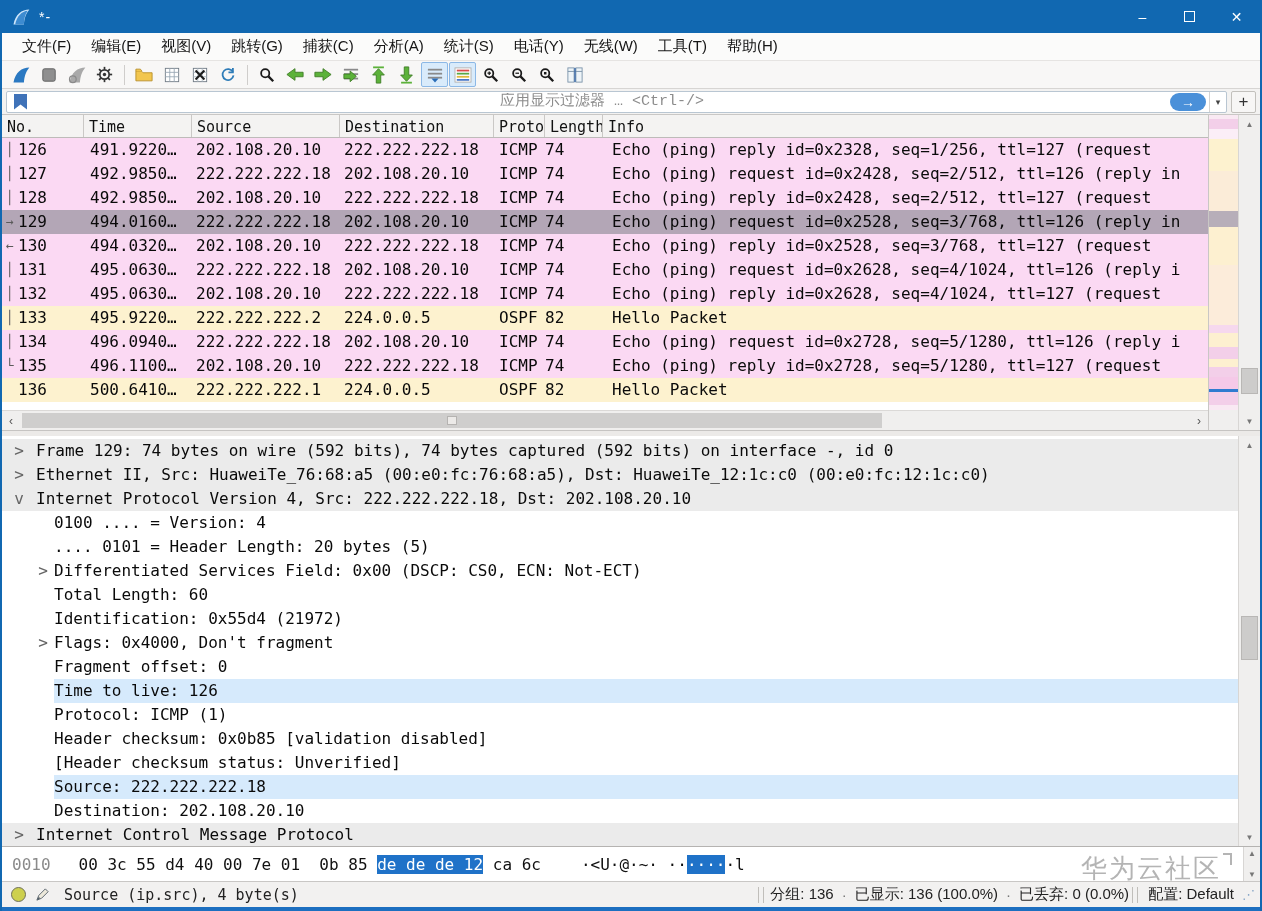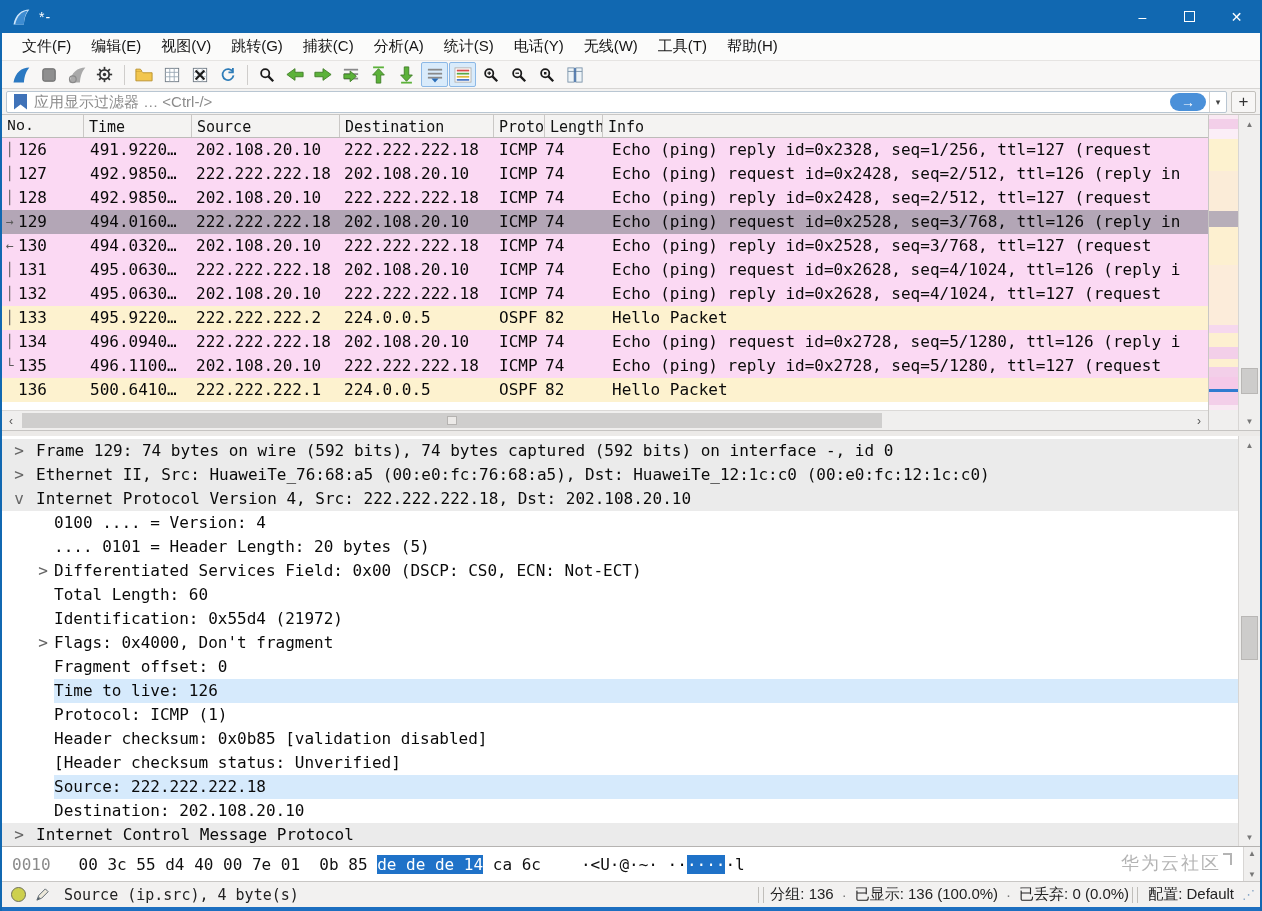--- a/index.html
+++ b/index.html
@@ -33,38 +33,38 @@
   .tsep { width:1px; height:20px; background:#cfcdcb; margin:0 5px; flex:none; }
 
   
   .filterbar { height:26px; background:#f3f2f1; border-bottom:1px solid #c9c7c5;
     display:flex; align-items:center; padding:0 4px; flex:none; }
   .filter-input-wrap { flex:1; height:22px; background:#fff; border:1px solid #b9c6d2;
     border-radius:2px; display:flex; align-items:center; }
   .bookmark { width:13px; height:16px; margin:0 7px; background:#3f72b8;
     clip-path:polygon(0 0,100% 0,100% 100%,50% 68%,0 100%); flex:none; }
   input.filter { flex:1; border:none; outline:none; background:transparent;
-    font-family:Liberation Sans, sans-serif; font-size:15px; color:#737373; }
+    font-family:Liberation Mono, monospace; font-size:15px; color:#737373;text-align:center; }
   input.filter::placeholder { color:#8c8c8c; }
   .apply-btn { width:36px; height:18px; background:#4a90d9; border-radius:9px; color:#fff;
     display:flex; align-items:center; justify-content:center; font-size:14px; font-weight:bold;
     margin-right:3px; flex:none; }
   .caret-btn { width:17px; height:20px; display:flex; align-items:center; justify-content:center;
     font-size:9px; color:#444; border-left:1px solid #d5d3d1; flex:none; }
   .plus-btn { width:25px; height:22px; margin-left:4px; border:1px solid #c2c0bc; background:#f7f6f5;
     border-radius:2px; display:flex; align-items:center; justify-content:center;
     font-size:17px; color:#333; flex:none; }
 
   
   .packet-section { height:315px; display:flex; flex:none; background:#fff; }
   .plist-main { flex:1; display:flex; flex-direction:column; min-width:0; }
   .plist-header { height:23px; display:flex; background:#f4f3f2; border-bottom:1px solid #bdbbb9;
     font-size:15px; color:#111; flex:none; }
   .ph-cell { border-right:1px solid #cac8c6; padding:3px 0 0 5px; white-space:nowrap; overflow:hidden; }
-  .w-no{width:82px;font-family:Liberation Mono, monospace;} .w-time{width:108px;} .w-src{width:148px;} .w-dst{width:154px;}
+  .w-no{width:82px;} .w-time{width:108px;} .w-src{width:148px;} .w-dst{width:154px;}
   .w-proto{width:51px;} .w-len{width:58px;} .w-info{flex:1; border-right:none;}
   .plist-rows { flex:1; overflow:hidden; background:#fff; }
   .prow { height:24px; display:flex; font-size:16px; line-height:24px; color:#0a0a0a;
     white-space:nowrap; font-family:"DejaVu Sans Mono","Liberation Mono",monospace; }
   .bg-icmp { background:#fbd9f3; }
   .bg-ospf { background:#fdf2cf; }
   .bg-sel  { background:#b3a6b6; }
   .gut { width:16px; text-align:center; font-size:13px; line-height:24px; color:#5a5a5a; flex:none; }
   .c-no  { width:66px; text-align:left; padding-right:7px; flex:none; }
   .c-time{ width:108px; padding-left:6px; flex:none; overflow:hidden; }
@@ -114,21 +114,21 @@
   .dline.hl .dtext { background:#d6eafc; }
 
   
   .hex-section { height:35px; border-top:1px solid #b5b3b1; background:#fff; position:relative;
     display:flex; align-items:center; font-family:"DejaVu Sans Mono","Liberation Mono",monospace;
     font-size:16px; color:#111; flex:none; }
   .hex-offset { color:#8a8a8a; padding-left:10px; }
   .hex-bytes { margin-left:28px; white-space:pre; }
   .hex-ascii { margin-left:40px; white-space:pre; }
   .hex-sel { background:#1f72c8; color:#fff; }
-  .watermark { position:absolute; right:28px; top:4px; color:#b4b4b4; font-size:18px;
+  .watermark { position:absolute; right:28px; top:4px; color:#b4b4b4; font-size:26px;
     letter-spacing:2px; font-family:"Liberation Sans","DejaVu Sans",sans-serif; display:flex; align-items:flex-start;}
   .corner-mark { width:9px; height:12px; border-top:2px solid #b4b4b4; border-right:2px solid #b4b4b4;
     margin-left:2px; margin-top:2px; }
   .hexscroll { position:absolute; right:0; top:0; width:17px; height:100%; background:#f0efee;
     border-left:1px solid #d8d6d4; display:flex; flex-direction:column; align-items:center;
     justify-content:space-between; padding:2px 0; font-size:8px; color:#777;
     font-family:"Liberation Sans",sans-serif; }
 
   
   .statusbar { height:26px; background:#f2f1f0; border-top:1px solid #c9c7c5; display:flex;
@@ -614,21 +614,21 @@
       </div>
     <div class="vscroll">
       <div class="v-arrow up">▲</div>
       <div class="v-thumb" style="top:180px; height:44px;"></div>
       <div class="v-arrow down">▼</div>
     </div>
   </div>
 
   <div class="hex-section">
     <span class="hex-offset">0010</span>
-    <span class="hex-bytes"><span>00 3c 55 d4 40 00 7e 01  0b 85 </span><span class="hex-sel">de de de 14</span><span> ca 6c</span></span>
+    <span class="hex-bytes"><span>00 3c 55 d4 40 00 7e 01  0b 85 </span><span class="hex-sel">de de de 12</span><span> ca 6c</span></span>
     <span class="hex-ascii"><span>·&lt;U·@·~· ··</span><span class="hex-sel">····</span><span>·l</span></span>
     <span class="watermark">
       <span>华为云社区</span>
       <span class="corner-mark"></span>
     </span>
     <div class="hexscroll">
       <span>▲</span>
       <span>▼</span>
     </div>
   </div>

